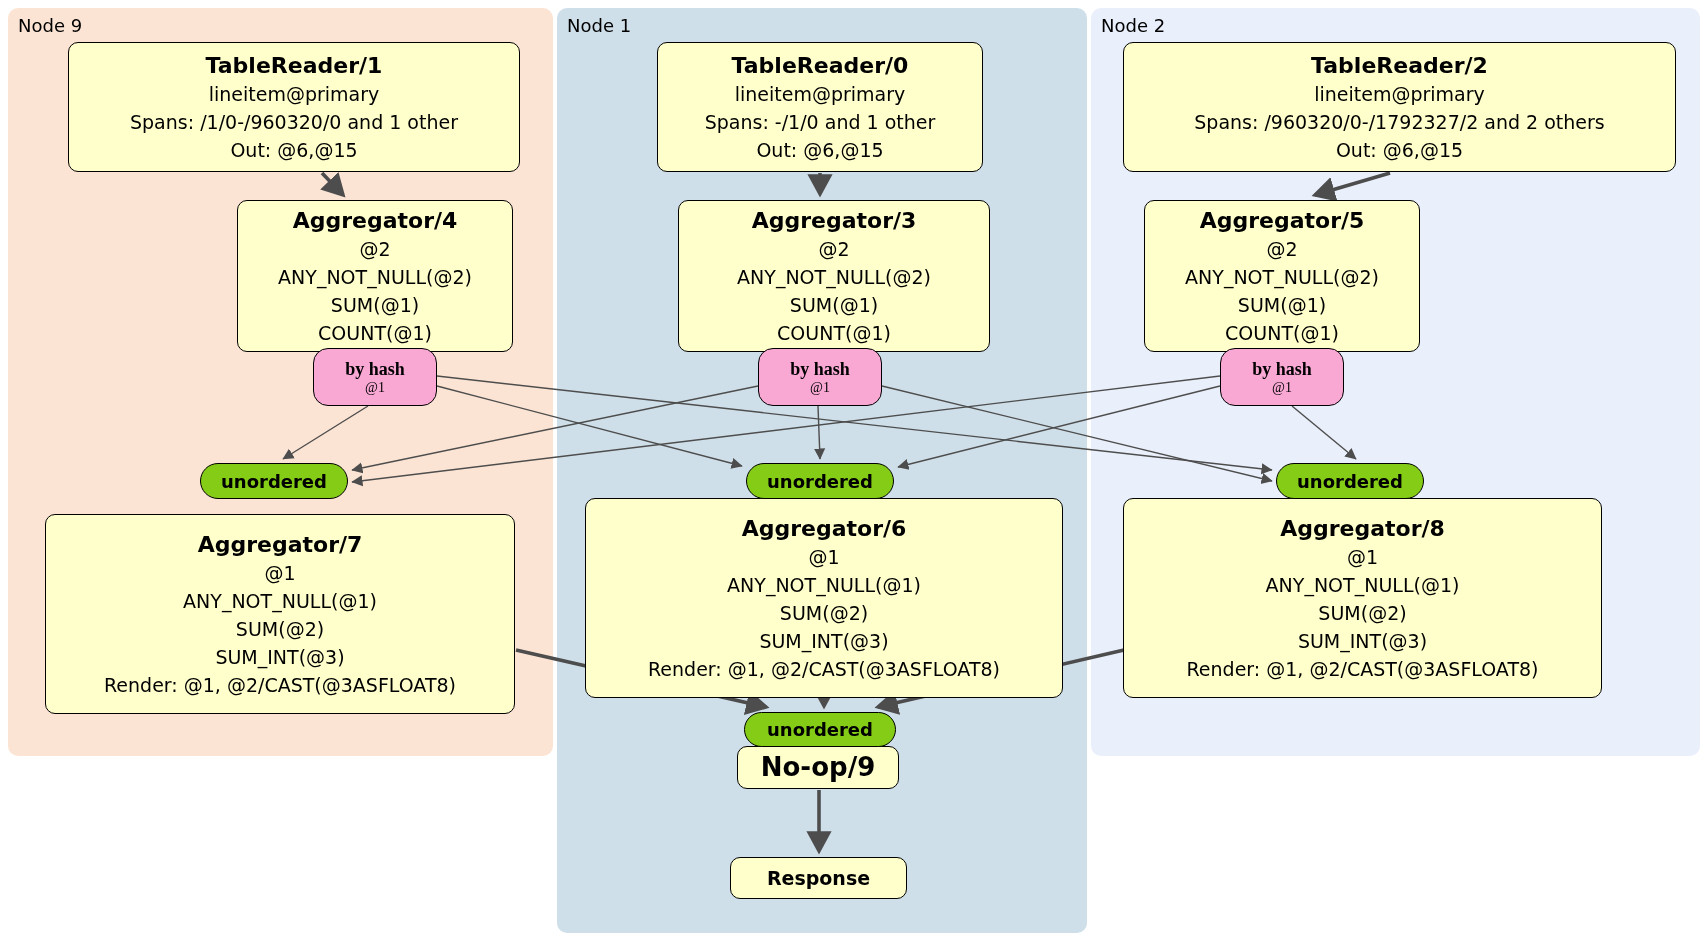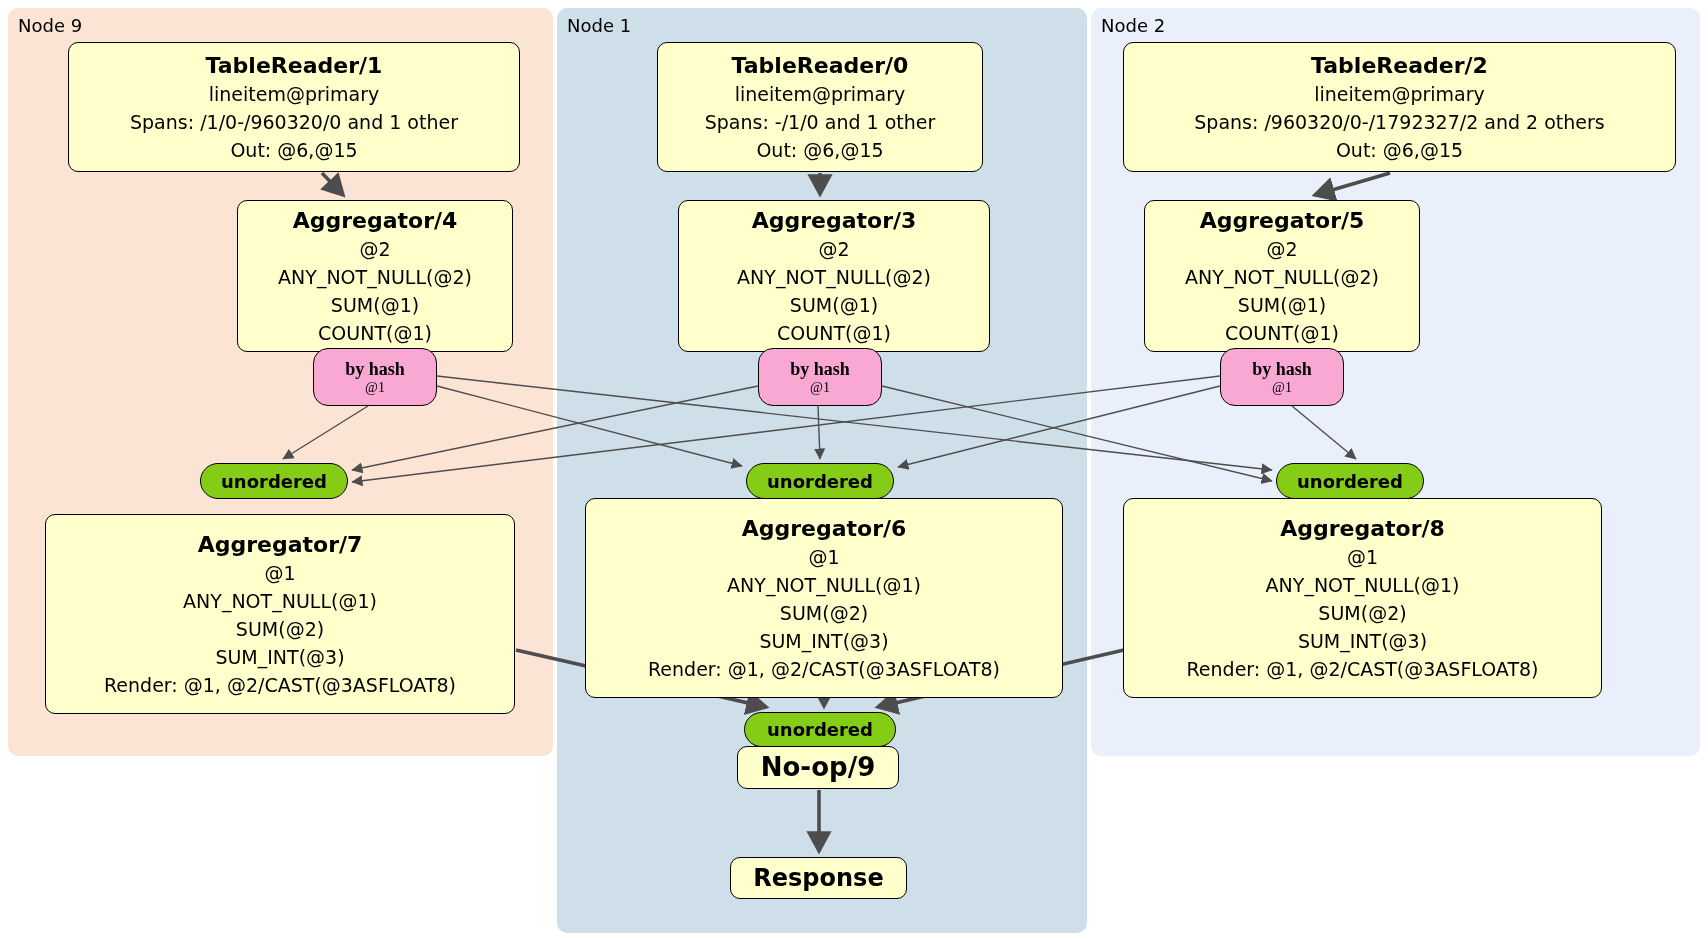--- a/index.html
+++ b/index.html
@@ -50,21 +50,21 @@
   #sync-n2 { left:1276px; top:463px; width:148px; height:36px; }
   
   #agg-bot-n3 { left:45px;   top:498px; width:470px; height:200px;margin-top:16px; }
   #agg-bot-n1 { left:585px;  top:498px; width:478px; height:200px; }
   #agg-bot-n2 { left:1123px; top:498px; width:479px; height:200px;text-align:right; }
   
   #final-sync { left:744px; top:712px; width:152px; height:35px; }
   #noop       { left:737px; top:746px; width:162px; height:43px; font-size:24px; }
   #noop .box-title { font-size:26px; }
   #response   { left:730px; top:857px; width:177px; height:42px; }
-  #response .box-title { font-size:24px;text-align:right; }
+  #response .box-title { font-size:19px;text-align:right; }
 </style>
 </head>
 <body>
 
 <div class="canvas">
 
   <div class="panel panel-n3">
     <div class="panel-label">Node 9</div>
   </div>
   <div class="panel panel-n1">

